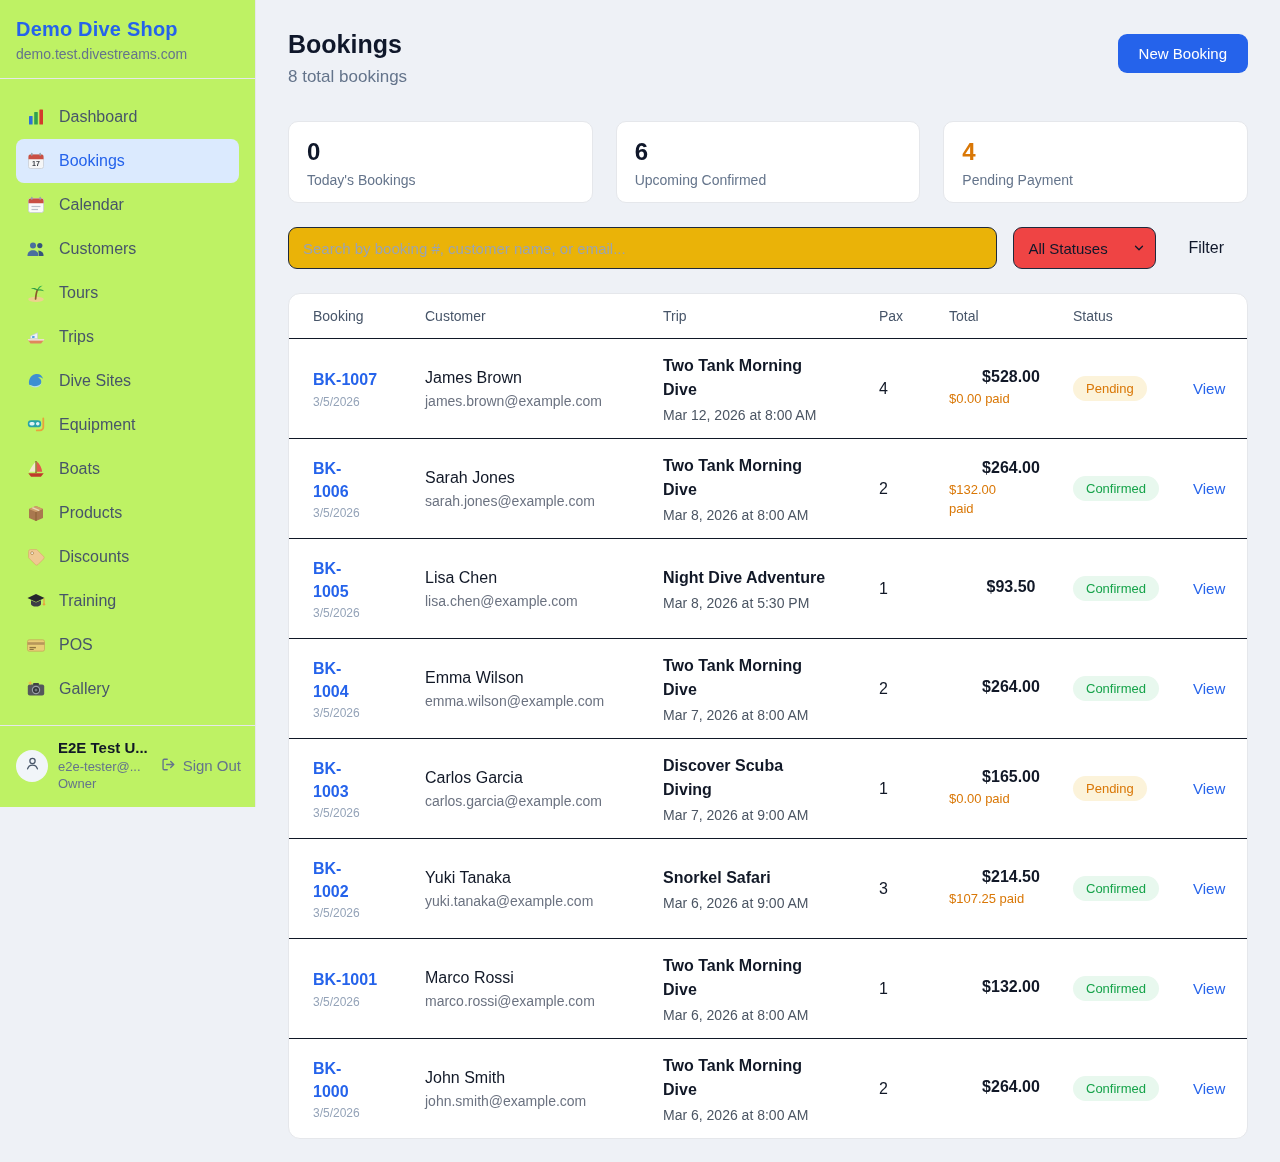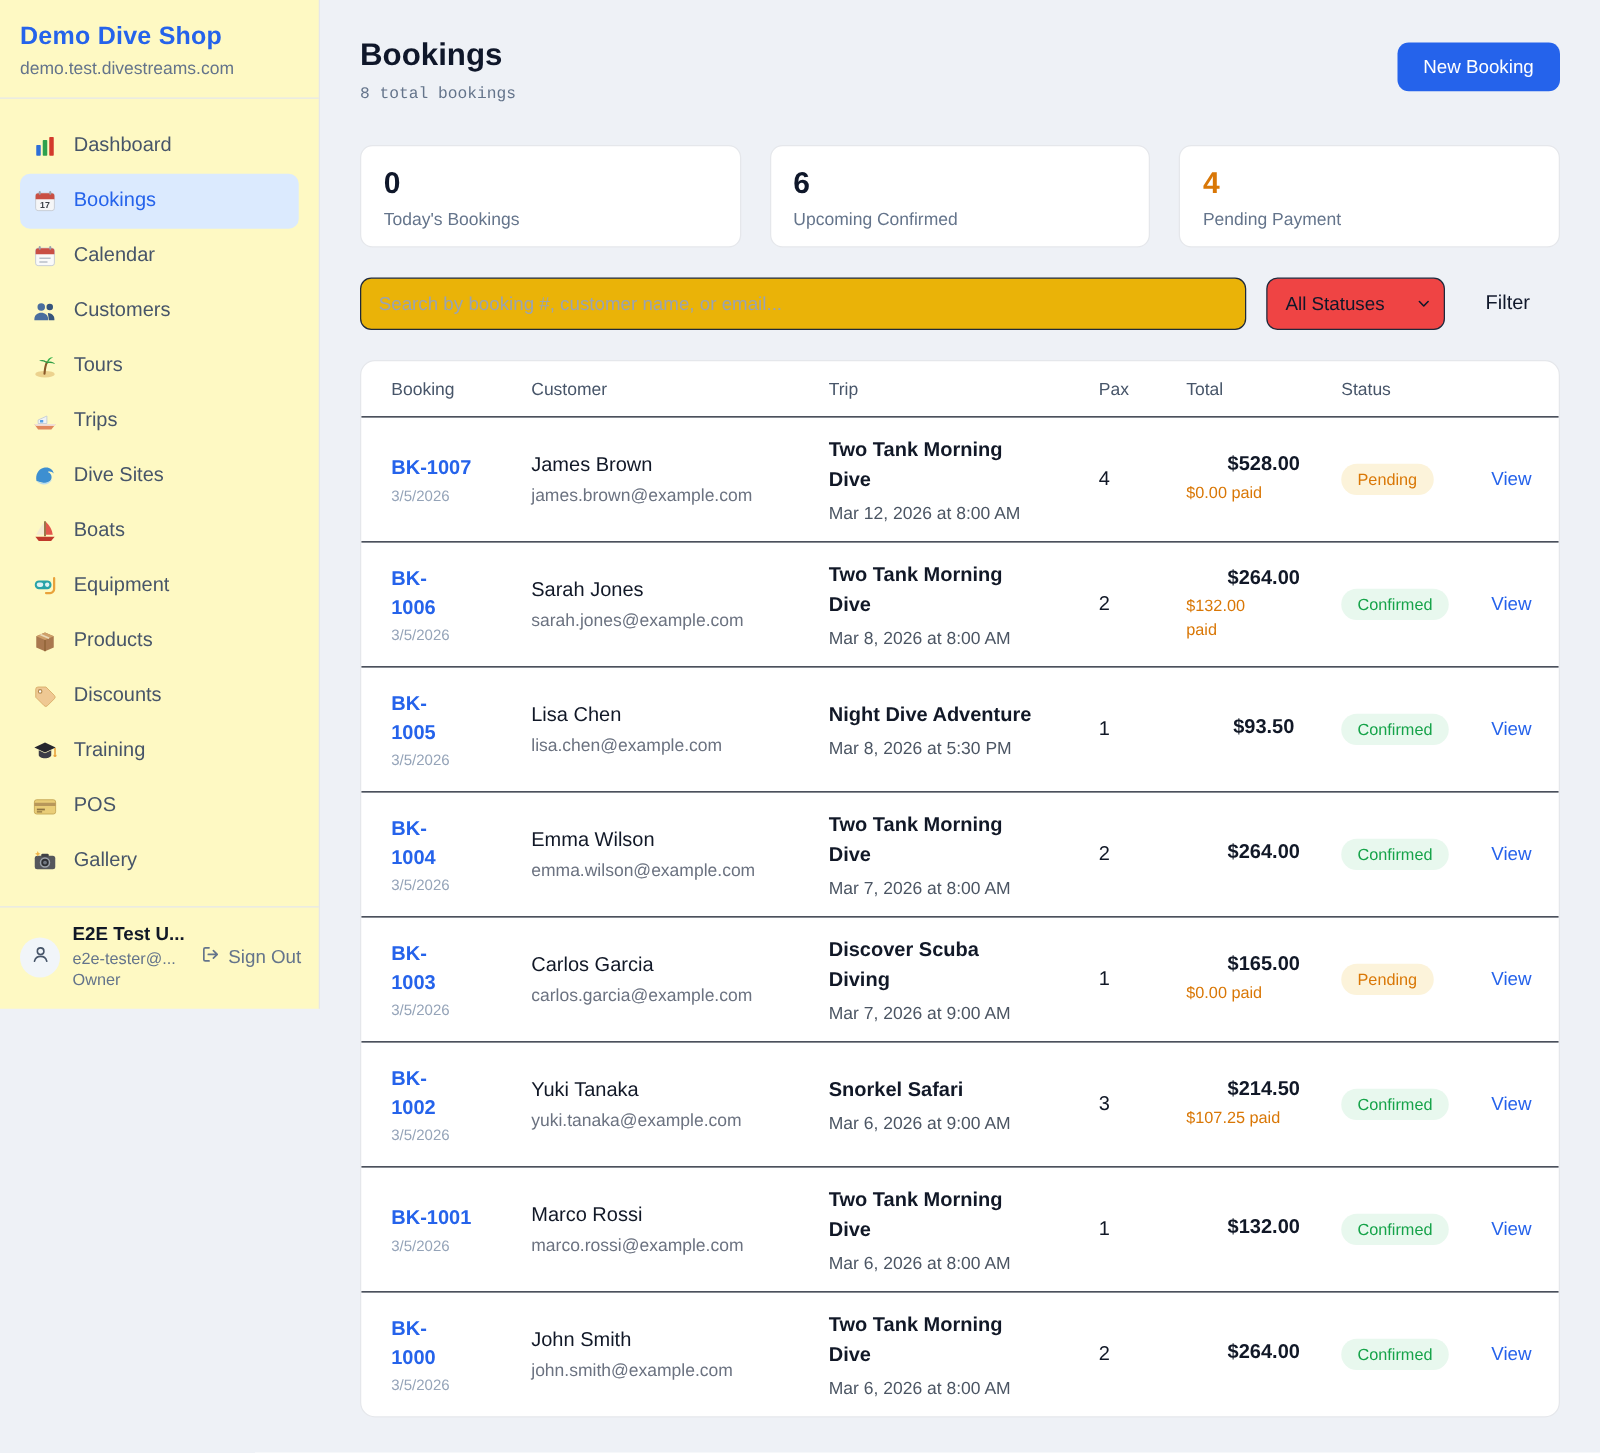--- a/index.html
+++ b/index.html
@@ -6,21 +6,21 @@
   html,body { width:1280px; height:1162px; overflow:hidden; }
   body {
     font-family:"Liberation Sans", sans-serif;
     background:#eef1f6;
     color:#0f172a;
   }
   .app { display:flex; width:1280px; align-items:flex-start; }
 
   
   .sidebar {
-    width:256px; flex:0 0 256px; background:#fef9c3;
+    width:256px; flex:0 0 256px; background:#bef264;
     border-right:1px solid #e5e7eb;
   }
   .brand { padding:18px 16px 16px; border-bottom:1px solid #e5e7eb; }
   .brand-name { font-size:20px; font-weight:700; color:#2563eb; letter-spacing:.2px; }
   .brand-domain { font-size:14px; color:#64748b; margin-top:5px; }
   .nav { padding:16px 16px 14px; }
   .nav-item {
     display:flex; align-items:center; gap:13px;
     height:44px; padding:0 10px; border-radius:8px;
     font-size:16px; color:#475569; cursor:pointer;
@@ -42,21 +42,21 @@
   .user-name { font-size:15px; font-weight:700; color:#111827; line-height:1.25; }
   .user-email { font-size:13px; color:#64748b; line-height:1.3; margin-top:1px; }
   .user-role { font-size:13px; color:#64748b; line-height:1.3; }
   .sign-out { display:flex; align-items:center; gap:6px; font-size:15px; color:#64748b; cursor:pointer; white-space:nowrap; }
   .sign-out svg { width:17px; height:17px; }
 
   
   .main { flex:1; padding:30px 32px 0 32px; min-width:0; }
   .page-header { display:flex; justify-content:space-between; align-items:flex-start; }
   .page-title { font-size:25px; font-weight:700; color:#0f172a; }
-  .page-subtitle { font-size:13px; color:#64748b; margin-top:8px;font-family:Liberation Mono, monospace; }
+  .page-subtitle { font-size:17px; color:#64748b; margin-top:8px; }
   .btn-primary {
     background:#2563eb; color:#fff; border:none; border-radius:9px;
     font-family:inherit; font-size:15px; font-weight:500;
     height:39px; padding:0 21px; margin-top:4px; cursor:pointer;
   }
 
   .stats { display:flex; gap:23px; margin-top:34px; }
   .stat-card {
     flex:1; background:#fff; border:1px solid #e5e7eb; border-radius:10px;
     padding:17px 18px; height:82px;
@@ -204,39 +204,39 @@
               <path d="M3.2 13.8C2.2 9 4.4 4.4 9 3.2c4-1 7.4 1.2 8 4.6-1.2-1.5-3.1-2.1-4.9-1.3 2.5.8 3.8 3.3 2.9 5.7-.9 2.6-3.7 3.9-6.3 3.2z" fill="#3d8fd1"></path>
               <path d="M3.2 13.8c3.6 2.2 8.6 2 12.6-1.5-2.4 4.8-8.8 5.9-12.6 1.5z" fill="#b7dcf0"></path>
             </svg>
           </span>
     <span>Dive Sites</span>
   </div>
 
   <div class="nav-item">
     <span class="nav-icon">
             <svg width="20" height="20" viewBox="0 0 20 20">
+              <path d="M17.3 3.5v8.7a3.2 3.2 0 0 1-3.2 3.2h-3.3" stroke="#e9a23b" stroke-width="1.8" fill="none" stroke-linecap="round"></path>
+              <rect x="1.8" y="5.3" width="13.4" height="7" rx="3.4" fill="#29a3a8"></rect>
+              <rect x="3.4" y="6.9" width="5.2" height="3.6" rx="1.7" fill="#dff3f4"></rect>
+              <rect x="10" y="6.9" width="3.5" height="3.6" rx="1.7" fill="#dff3f4"></rect>
+            </svg>
+          </span>
+    <span>Equipment</span>
+  </div>
+
+  <div class="nav-item">
+    <span class="nav-icon">
+            <svg width="20" height="20" viewBox="0 0 20 20">
               <line x1="10" y1="2" x2="10" y2="14" stroke="#7a4a21" stroke-width="1.2"></line>
               <path d="M9.2 3.2v9.6H3C4.9 9 6.8 5.7 9.2 3.2z" fill="#f3e9d2"></path>
               <path d="M10.8 2.6c3 2.6 4.8 6.1 5.4 10.2h-5.4z" fill="#e2574c"></path>
               <path d="M2.3 14.3h15.4L14.9 17.8H5z" fill="#c0392b"></path>
             </svg>
           </span>
     <span>Boats</span>
-  </div>
-
-  <div class="nav-item">
-    <span class="nav-icon">
-            <svg width="20" height="20" viewBox="0 0 20 20">
-              <path d="M17.3 3.5v8.7a3.2 3.2 0 0 1-3.2 3.2h-3.3" stroke="#e9a23b" stroke-width="1.8" fill="none" stroke-linecap="round"></path>
-              <rect x="1.8" y="5.3" width="13.4" height="7" rx="3.4" fill="#29a3a8"></rect>
-              <rect x="3.4" y="6.9" width="5.2" height="3.6" rx="1.7" fill="#dff3f4"></rect>
-              <rect x="10" y="6.9" width="3.5" height="3.6" rx="1.7" fill="#dff3f4"></rect>
-            </svg>
-          </span>
-    <span>Equipment</span>
   </div>
 
   <div class="nav-item">
     <span class="nav-icon">
             <svg width="20" height="20" viewBox="0 0 20 20">
               <path d="M3 6l7-3 7 3v9l-7 3-7-3z" fill="#a9784f"></path>
               <path d="M3 6l7 3 7-3-7-3z" fill="#cfa06a"></path>
               <path d="M10 9v9" stroke="#8a5f33" stroke-width="1"></path>
               <path d="M6.3 4.6l7 3" stroke="#e9d9b8" stroke-width="1.5"></path>
             </svg>

